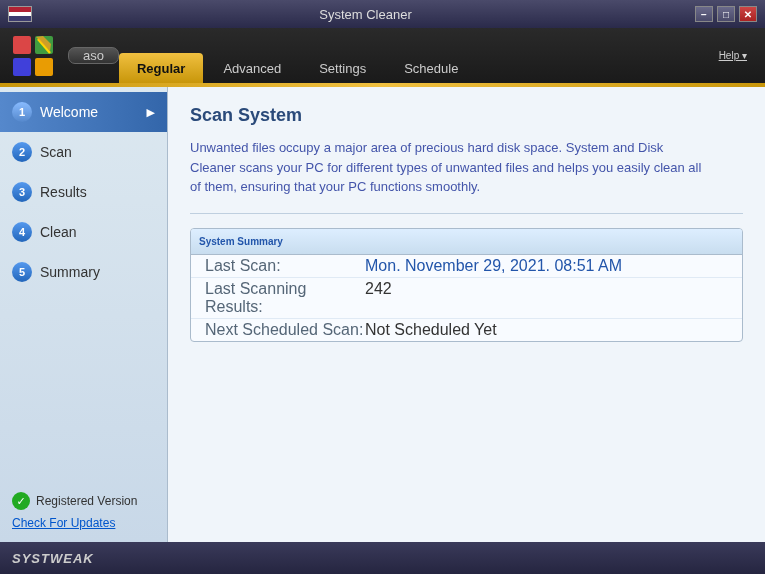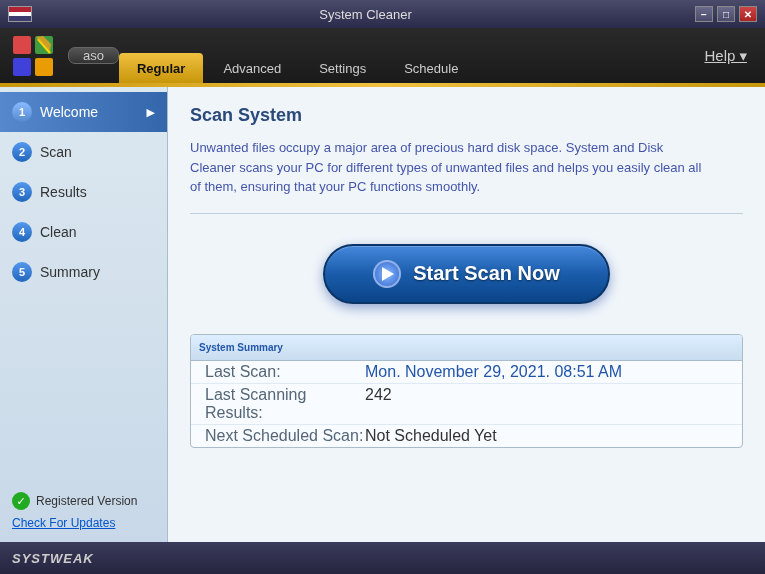--- a/index.html
+++ b/index.html
@@ -100,21 +100,21 @@
       align-items: center;
       margin-top: 48px;
     }
     .nav-tab.active {
       background: linear-gradient(to bottom, #f0c040, #c8960a);
       color: #111;
       font-weight: bold;
     }
     .help-btn {
       color: #ccc;
-      font-size: 15px;
+      font-size: 10px;
       cursor: pointer;
       padding: 5px 10px;
       margin-left: auto;
       text-decoration: underline;
     }
 
     
     .gold-line {
       height: 4px;
       background: linear-gradient(to right, #c8960a, #f0c040, #c8960a);
@@ -392,28 +392,20 @@
       </div>
       <a class="check-updates-link">Check For Updates</a>
     </div>
   </div>
 
   <div class="content">
     <div class="content-title">Scan System</div>
     <p class="content-desc">Unwanted files occupy a major area of precious hard disk space. System and Disk Cleaner scans your PC for different types of unwanted files and helps you easily clean all of them, ensuring that your PC functions smoothly.</p>
     <hr class="divider">
 
-    <div class="scan-btn-wrap">
-      <button class="scan-btn">
-        <div class="play-icon">
-          <div class="play-triangle"></div>
-        </div>
-        <span>Start Scan Now</span>
-      </button>
-    </div>
 
     <div class="summary-box">
       <div class="summary-header">System Summary</div>
       <div class="summary-row">
         <span class="summary-label">Last Scan:</span>
         <span class="summary-value highlight">Mon. November 29, 2021. 08:51 AM</span>
       </div>
       <div class="summary-row">
         <span class="summary-label">Last Scanning Results:</span>
         <span class="summary-value">242</span>

